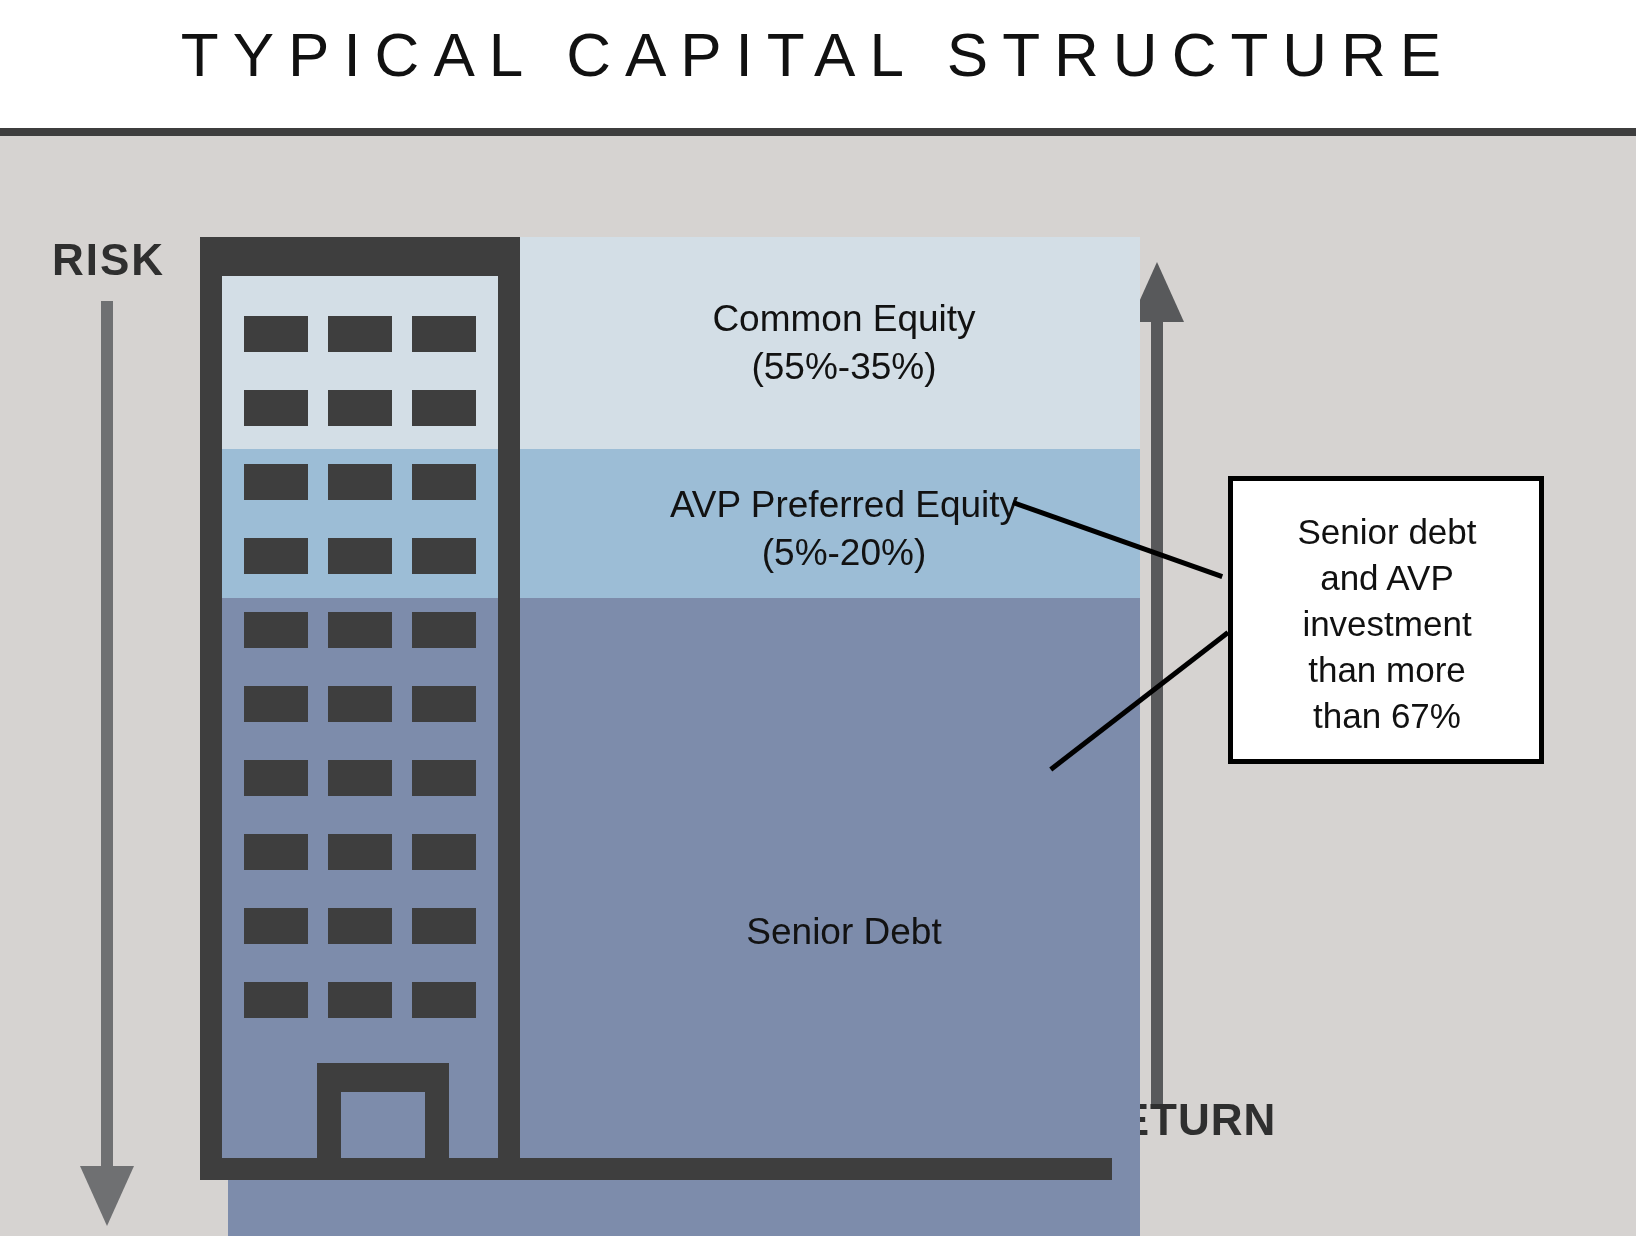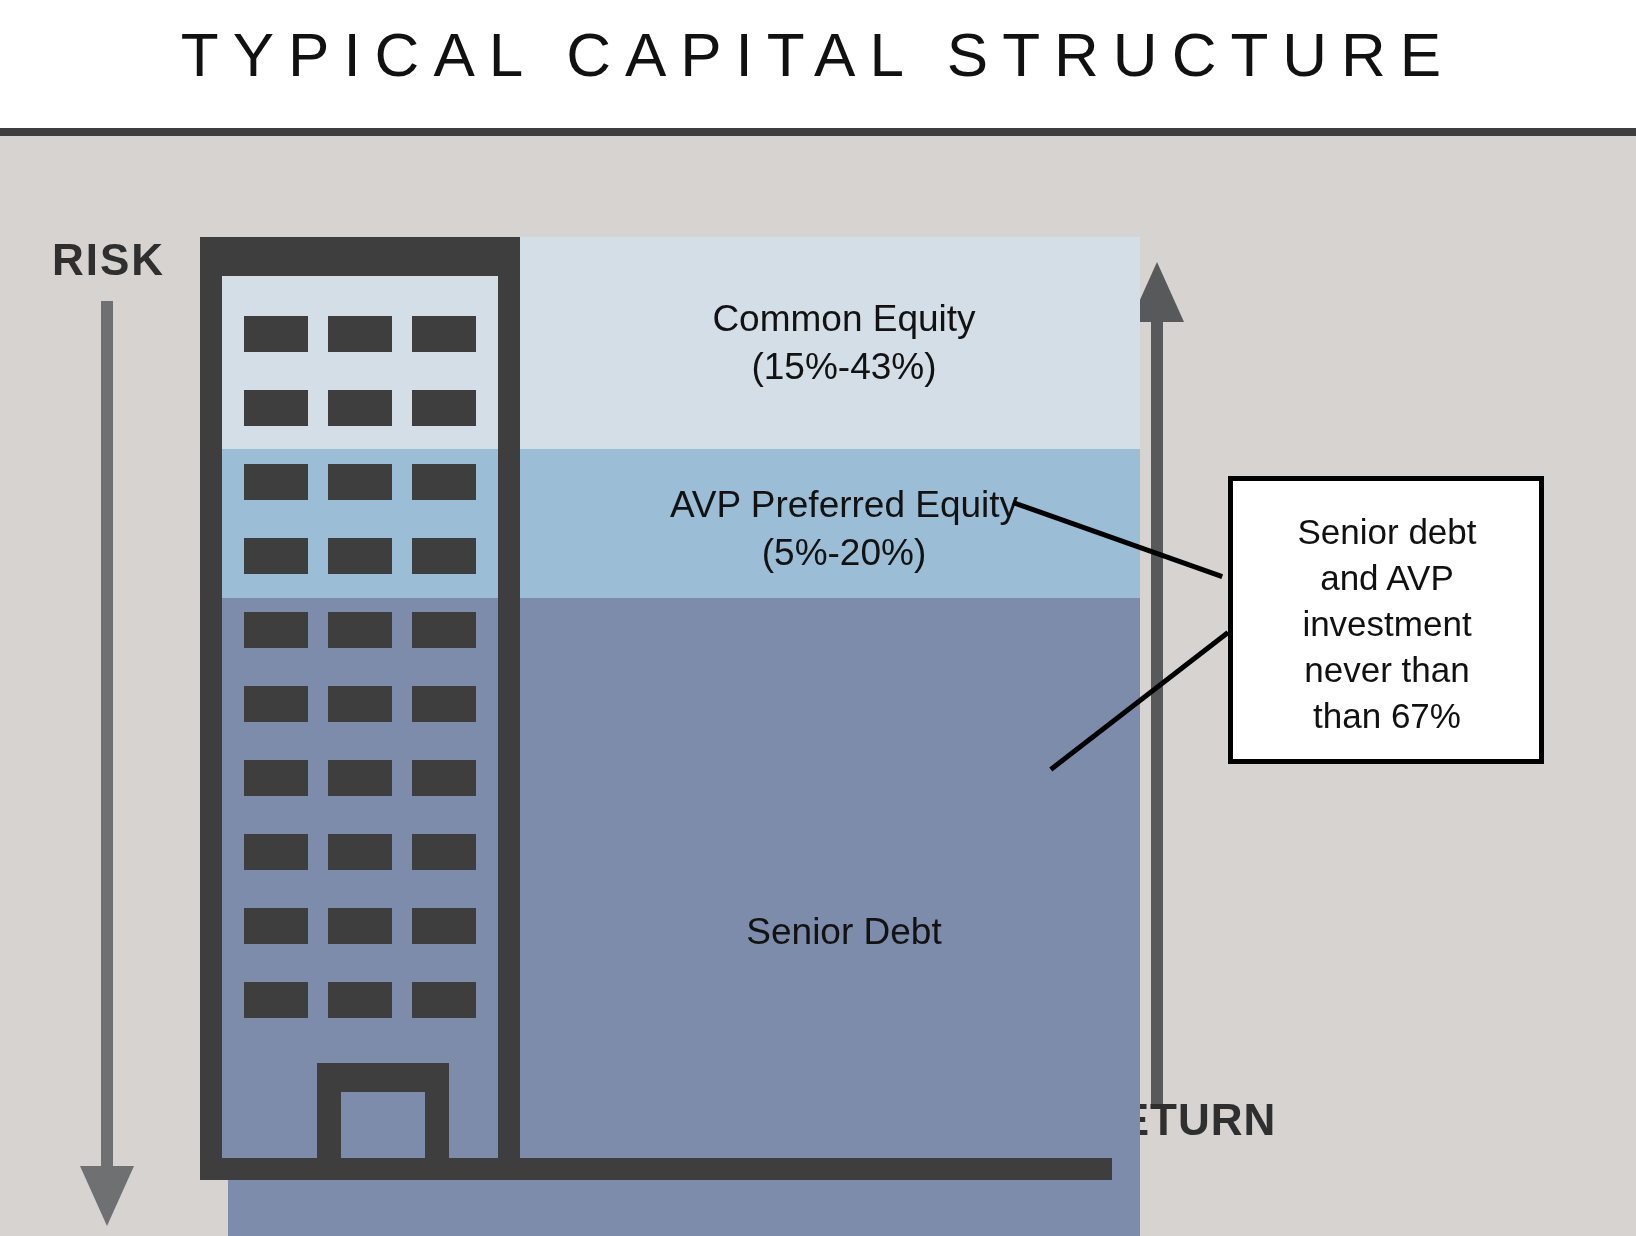--- a/index.html
+++ b/index.html
@@ -259,21 +259,21 @@
 
     <div class="return-head"></div>
     <div class="return-shaft"></div>
     <div class="return-label">RETURN</div>
 
     <div class="stack">
 
       <div class="band band-common" style="background:#d3dee6;">
         <div class="band-text">
           <span>Common Equity</span>
-          <span class="sub">(15%-43%)</span>
+          <span class="sub">(55%-35%)</span>
         </div>
       </div>
 
       <div class="band band-preferred" style="background:#9cbdd6;">
         <div class="band-text">
           <span>AVP Preferred Equity</span>
           <span class="sub">(5%-20%)</span>
         </div>
       </div>
 
@@ -339,19 +339,19 @@
     </div>
 
     <div class="leader leader-top"></div>
     <div class="leader leader-bottom"></div>
 
     <div class="callout">
       <div class="callout-text">
         <span>Senior debt</span><br>
         <span>and AVP</span><br>
         <span>investment</span><br>
-        <span>never than</span><br>
+        <span>than more</span><br>
         <span>than 67%</span>
       </div>
     </div>
 
   </div>
 </div>
 
 </body></html>

